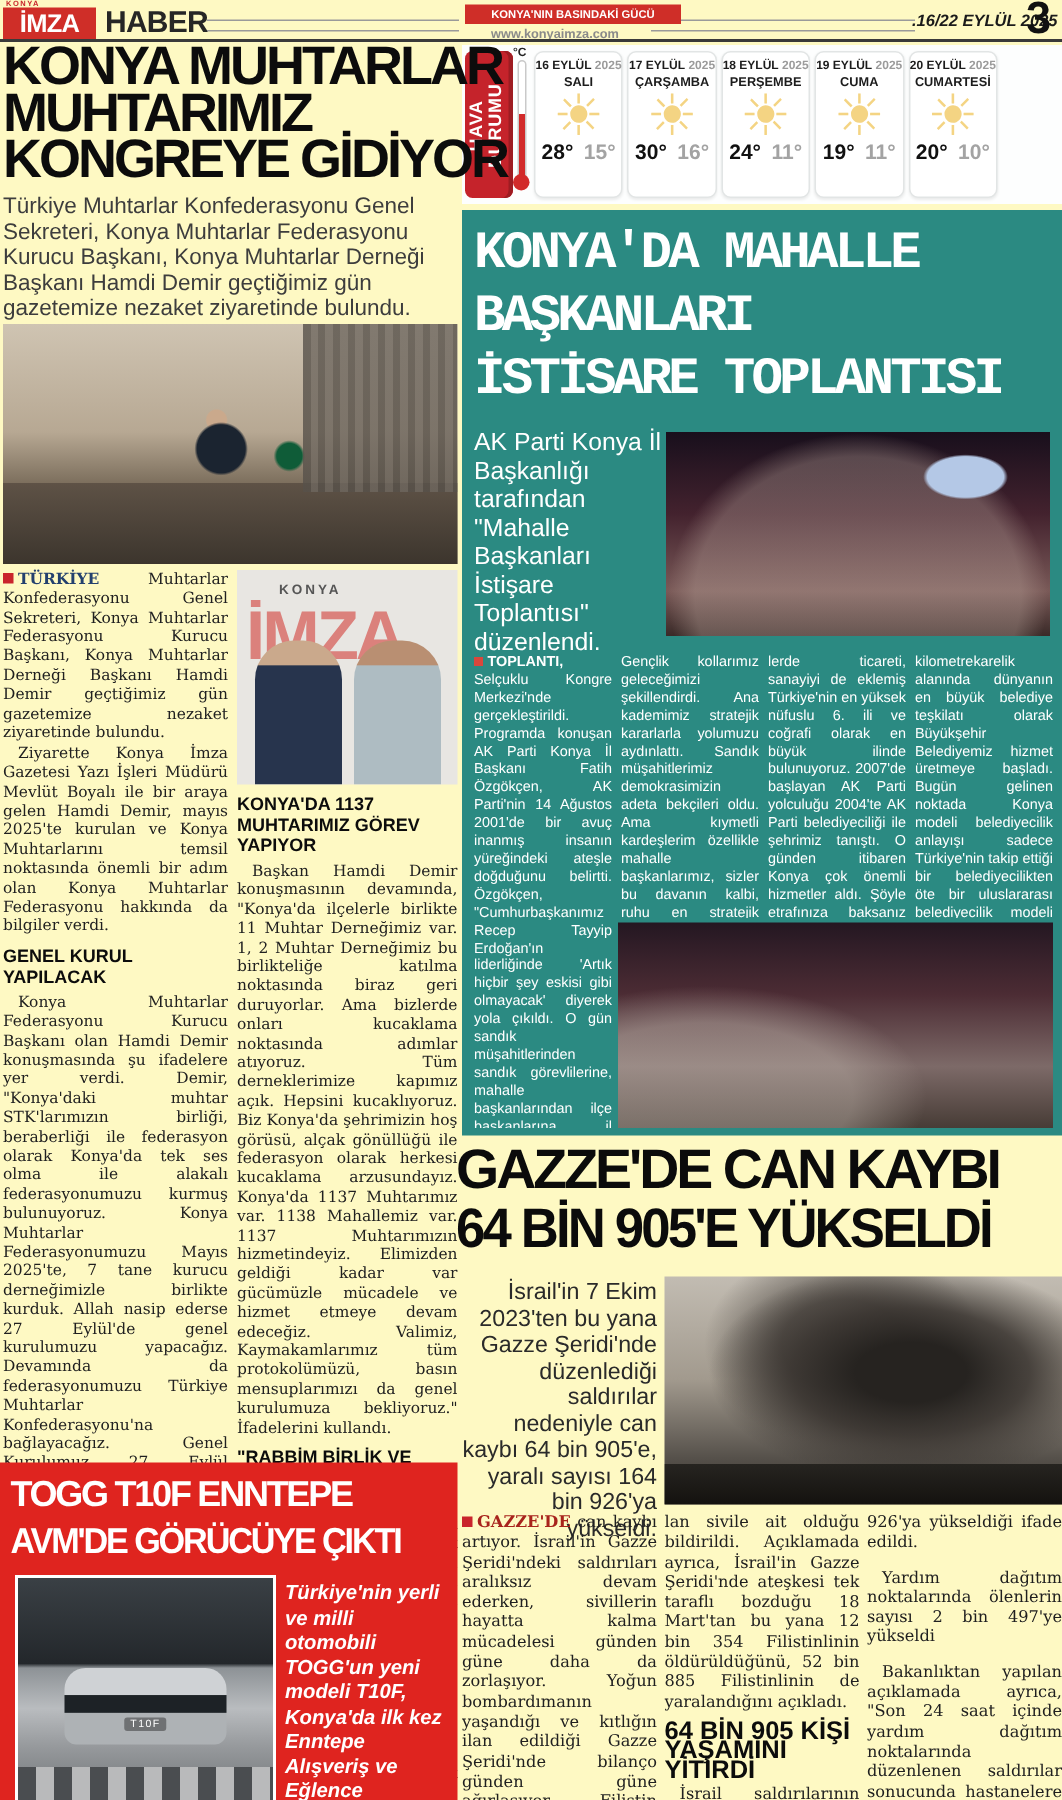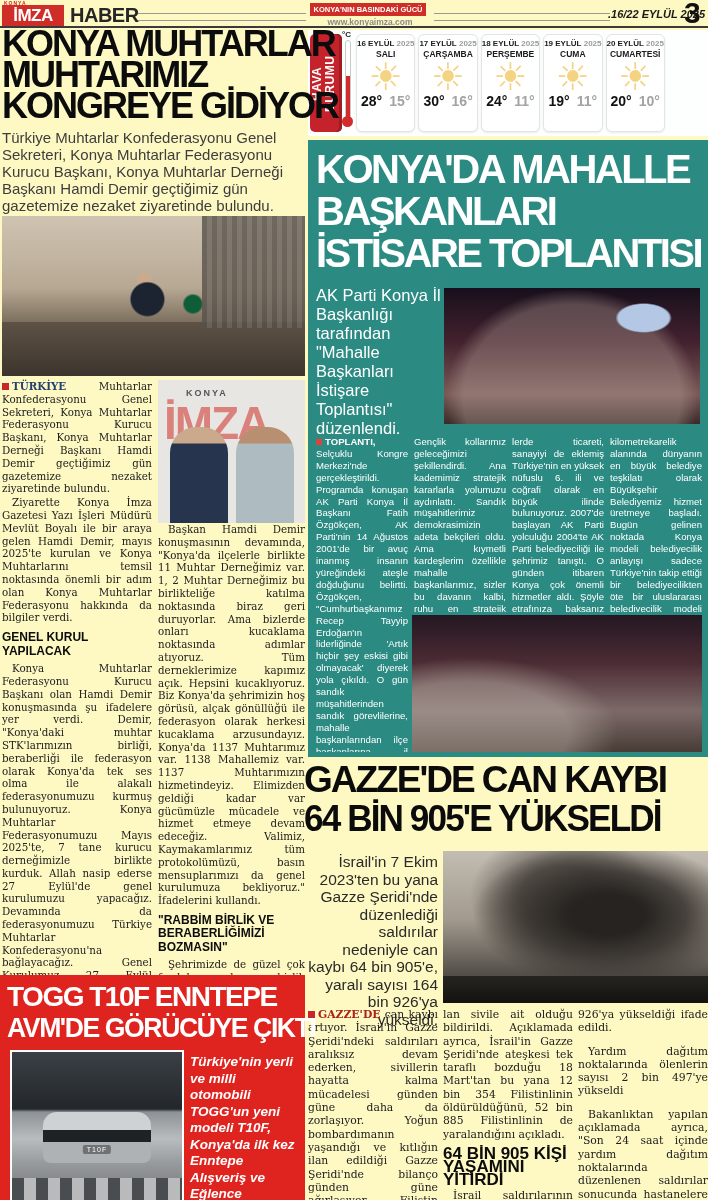--- a/index.html
+++ b/index.html
@@ -8,21 +8,21 @@
   .abs{position:absolute;}
 
   
   .logo-mini{left:4px;top:0;font-size:5px;font-weight:bold;color:#c9252c;letter-spacing:1px;}
   .logo-box{left:2px;top:5px;width:62px;height:21px;background:#cf2e28;color:#fff;
             display:flex;align-items:center;justify-content:center;font-weight:bold;
             font-size:17px;letter-spacing:-.5px;}
   .section-name{left:70px;top:4px;font-size:20px;font-weight:bold;color:#262626;letter-spacing:-.5px;}
   .rule-left{left:138px;top:13px;width:168px;height:6px;border-top:1px solid #9a9a9a;border-bottom:1px solid #9a9a9a;}
   .rule-right{left:434px;top:13px;width:176px;height:6px;border-top:1px solid #9a9a9a;border-bottom:1px solid #9a9a9a;}
-  .slogan-box{left:310px;top:3px;width:116px;height:13px;background:#cf2e28;color:#fff;
+  .slogan-box{left:310px;top:3px;width:144px;height:13px;background:#cf2e28;color:#fff;
               display:flex;align-items:center;justify-content:center;font-size:7.5px;font-weight:bold;}
   .website{left:310px;top:17px;width:120px;text-align:center;font-size:8.5px;color:#8a8a8a;font-weight:bold;}
   .issue-date{left:608px;top:8px;font-size:11px;font-weight:bold;color:#1a1a1a;font-style:italic;}
   .page-num{left:684px;top:-4px;font-size:30px;font-weight:bold;color:#111;}
   .header-rule{left:0;top:26px;width:708px;height:2px;background:#3a3a3a;}
 
   
   .weather{left:308px;top:30px;width:400px;height:106px;background:#fdfefe;}
   .w-ribbon{position:absolute;left:2px;top:4px;width:32px;height:98px;background:#c5232b;
             border-radius:5px;box-shadow:inset -3px 0 0 #9e1c22;}
@@ -95,22 +95,22 @@
   .colL2{left:158px;top:380px;width:147px;height:592px;}
   .serif p{margin:0 0 1px;}
   .serif p.ind{text-indent:10px;}
   .subhead{font-family:"Liberation Sans",sans-serif;font-weight:bold;font-size:12px;
            line-height:13.5px;color:#0c0c0c;margin:7px 0 4px;text-align:left;}
   .sq{display:inline-block;width:7px;height:7px;background:#c9252c;margin-right:3px;}
   .bullet-word{font-weight:bold;color:#23406e;}
 
   
   .teal-box{left:308px;top:140px;width:400px;height:617px;background:#2b8a82;}
-  .teal-headline{position:absolute;left:8px;top:8px;color:#fff;font-size:40px;
-                 line-height:42px;letter-spacing:-2.5px;}
+  .teal-headline{position:absolute;left:8px;top:8px;color:#fff;font-size:35px;
+                 line-height:42px;letter-spacing:-2.5px;font-family:Liberation Mono, monospace;}
   .teal-lead{position:absolute;left:8px;top:146px;width:126px;color:#fff;
              font-size:16.5px;line-height:19px;}
   .teal-col{position:absolute;top:296px;width:92px;color:#fff;font-size:9.6px;
             line-height:11.9px;text-align:justify;overflow:hidden;}
   .teal-col p{margin:0 0 1px;}
   .tc1{left:8px;height:316px;}
   .tc2{left:106px;height:176px;}
   .tc3{left:204px;height:176px;}
   .tc4{left:302px;height:176px;}
   .sq-w{display:inline-block;width:6px;height:6px;background:#d8473c;margin-right:3px;}
@@ -129,21 +129,21 @@
   .gz-col p.gap{margin-top:10px;}
   .g1{left:308px;top:1008px;width:130px;height:192px;}
   .g2{left:443px;top:1008px;width:130px;height:192px;}
   .g3{left:578px;top:1008px;width:130px;height:192px;}
   .bullet-word-r{font-weight:bold;color:#a8231c;}
   .gz-subhead{font-family:"Liberation Sans",sans-serif;font-weight:bold;font-size:17px;
               line-height:13px;margin:6px 0 3px;text-align:left;color:#0c0c0c;}
 
   
   .togg-box{left:0;top:975px;width:305px;height:225px;background:#df241f;}
-  .togg-headline{position:absolute;left:7px;top:6px;color:#fff;font-size:28px;
+  .togg-headline{position:absolute;left:7px;top:6px;color:#fff;font-size:24px;
                  line-height:31px;letter-spacing:-1.5px;}
   .togg-headline .hl-line:nth-child(2){transform:scaleX(.95);transform-origin:0 0;}
   .togg-photo{position:absolute;left:10px;top:75px;width:170px;height:150px;
               border:2px solid #fff;background:linear-gradient(180deg,#3a4045 0%,#23272b 38%,#8d9296 40%,#b9bcbf 58%,#96999c 75%,#6f7376 100%);}
   .togg-photo::before{content:"";position:absolute;left:18%;top:40%;width:64%;height:34%;
      border-radius:14px 14px 8px 8px;background:linear-gradient(180deg,#cfd2d5 0 35%,#1d2226 36% 58%,#aeb2b5 59%);}
   .togg-photo::after{content:"";position:absolute;left:0;bottom:0;width:100%;height:16%;
      background:repeating-linear-gradient(90deg,#4a4d50 0 12px,#b9babb 12px 24px);}
   .togg-badge{position:absolute;left:50%;top:62%;transform:translateX(-50%);
      font-size:7px;color:#fff;background:rgba(60,60,60,.55);padding:1px 4px;border-radius:2px;letter-spacing:1px;}
@@ -242,20 +242,21 @@
   </div>
 
   <div class="abs colL2">
     <div class="ph photo-duo">
       <div class="duo-brand">KONYA</div>
       <div class="duo-logo">İMZA</div>
       <div class="duo-man m1"></div>
       <div class="duo-man m2"></div>
     </div>
     <div class="serif">
+      <div class="subhead">KONYA'DA 1137 MUHTARIMIZ GÖREV YAPIYOR</div>
       <p class="ind">Başkan Hamdi Demir konuşmasının devamında, "Konya'da ilçelerle birlikte 11 Muhtar Derneğimiz var. 1, 2 Muhtar Derneğimiz bu birlikteliğe katılma noktasında biraz geri duruyorlar. Ama bizlerde onları kucaklama noktasında adımlar atıyoruz. Tüm derneklerimize kapımız açık. Hepsini kucaklıyoruz. Biz Konya'da şehrimizin hoş görüsü, alçak gönüllüğü ile federasyon olarak herkesi kucaklama arzusundayız. Konya'da 1137 Muhtarımız var. 1138 Mahallemiz var. 1137 Muhtarımızın hizmetindeyiz. Elimizden geldiği kadar var gücümüzle mücadele ve hizmet etmeye devam edeceğiz. Valimiz, Kaymakamlarımız tüm protokolümüzü, basın mensuplarımızı da genel kurulumuza bekliyoruz." İfadelerini kullandı.</p>
       <div class="subhead">"RABBİM BİRLİK VE BERABERLİĞİMİZİ BOZMASIN"</div>
       <p class="ind">Şehrimizde de güzel çok faydalı olan birlik beraberlik var ifadelerini kullanan Demir, "Bizleri temsil eden Konyalı Bakanlarımız var. Onların desteklerinden ötürü de teşekkür ediyoruz. Valimiz, Büyükşehir Belediye Başkanımız, Kaymakamlarımız, İlçe Belediye başkanlarımız, Müdürlerimiz ile ilimizde ciddi bir birlik beraberlik oluştu. Görüyoruz ki bu birlik ve beraberlik te millete hizmet noktasında berekete dönüşüyor. Rabbim bu şehrimizdeki birlik beraberliği bozmasın. Konya'ya bir çivi çakandan Allah Razı olsun" dedi.</p>
 
     </div>
   </div>
 
   <div class="abs teal-box">
     <div class="teal-headline">
       <div class="hl-line">KONYA'DA MAHALLE</div>

